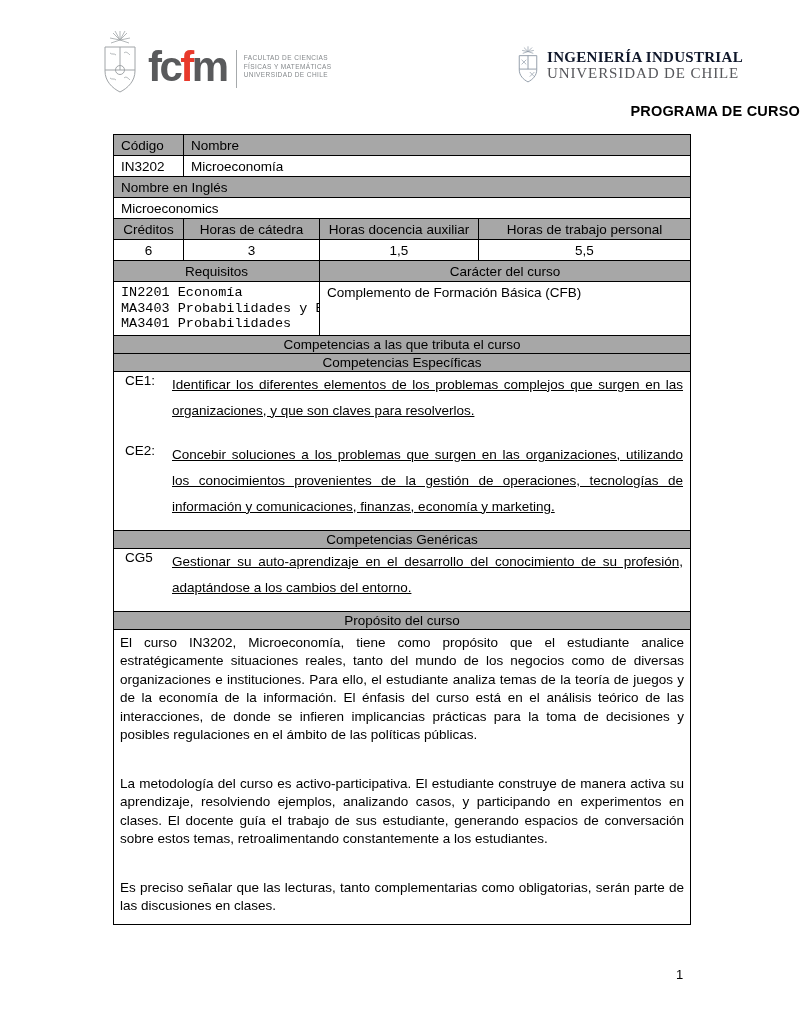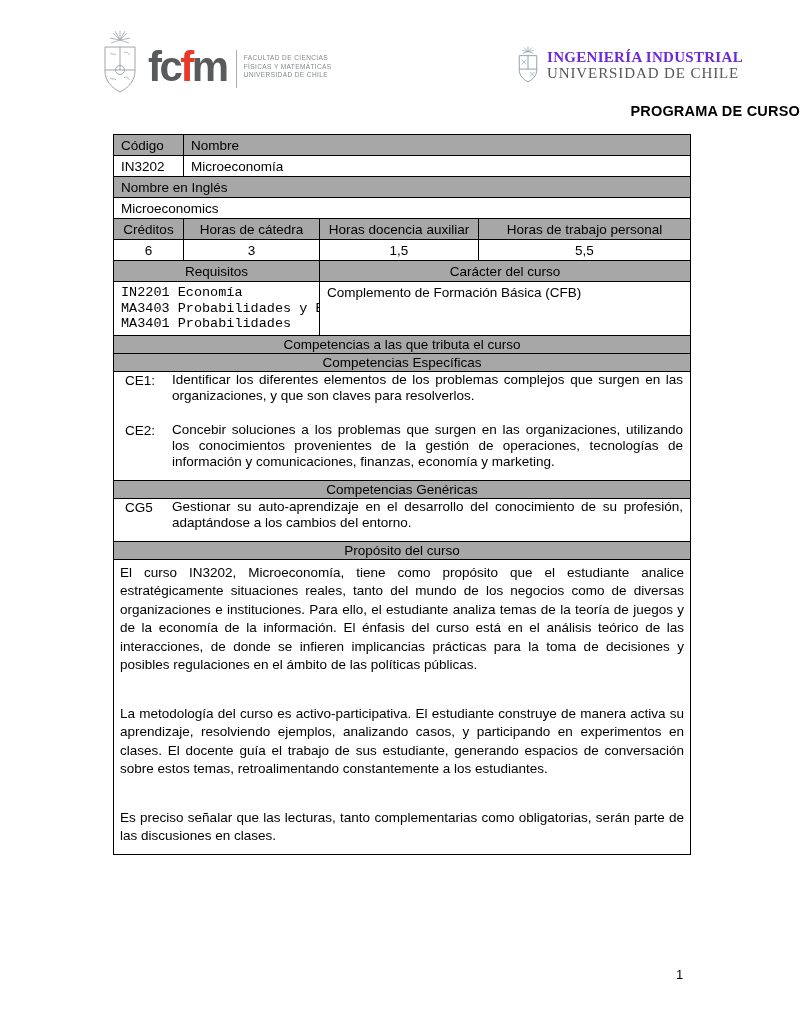--- a/index.html
+++ b/index.html
@@ -14,42 +14,42 @@
   
   .logo-left { position:absolute; left:96px; top:30px; display:flex; align-items:flex-start; }
   .crest { display:block; }
   .wordmark { font-size:42px; font-weight:bold; letter-spacing:-2.5px; color:#595A5C; line-height:1; margin:16px 0 0 4px; }
   .wordmark .red { color:#E8392B; }
   .lg-divider { width:1px; height:38px; background:#A6AAAC; margin:20px 7px 0 9px; }
   .lg-text { margin-top:24px; font-size:6.5px; line-height:8.5px; color:#84888B; letter-spacing:0.4px; white-space:nowrap; }
 
   .logo-right { position:absolute; left:514px; top:42px; display:flex; align-items:flex-start; }
   .il-textblock { margin:7px 0 0 5px; font-family:"Liberation Serif", serif; white-space:nowrap; }
-  .il-line1 { font-weight:bold; font-size:15px; color:#6d28d9; letter-spacing:0.3px; line-height:16px; }
+  .il-line1 { font-weight:bold; font-size:15px; color:#0f172a; letter-spacing:0.3px; line-height:16px; }
   .il-line2 { font-size:15px; color:#55565A; letter-spacing:0.9px; line-height:16px; }
 
   
   .doc-title { position:absolute; top:103px; left:0; width:800px; text-align:right;
     font-size:14.5px; font-weight:bold; letter-spacing:0.2px; }
 
   
   table.course { position:absolute; left:113px; top:134px; width:577px;
     border-collapse:collapse; table-layout:fixed; font-size:13.5px; }
   td { border:1.5px solid #000; padding:1px 7px; height:21px; vertical-align:middle; overflow:hidden; }
   td.hdr { background:#A7A7A7; }
   td.center { text-align:center; }
   td.sechdr { background:#A7A7A7; text-align:center; height:18px; padding:0 4px; }
   td.top { vertical-align:top; }
   .req-line { line-height:15.5px; white-space:nowrap;font-family:Liberation Mono, monospace; }
   td.multiline { padding-top:3px; padding-bottom:3px; }
 
   td.comp-cell { padding:0 6px 10px 6px; vertical-align:top; }
   .comp-row { display:flex; align-items:flex-start; }
   .comp-code { width:52px; flex:none; padding-left:5px; line-height:18px; }
-  .comp-text { flex:1; text-align:justify; line-height:16px; padding-right:1px; }
+  .comp-text { flex:1; text-align:justify; line-height:26px; padding-right:1px;text-decoration:underline; }
   .comp-gap { height:18px; }
 
   td.purpose-cell { padding:4px 6px 8px 6px; vertical-align:top; }
   .purpose-cell p { text-align:justify; line-height:18.5px; }
   .purpose-cell p + p { margin-top:30px; }
 
   
   .pagenum { position:absolute; left:676px; top:967px; font-size:13px; }
 </style>
 </head>

